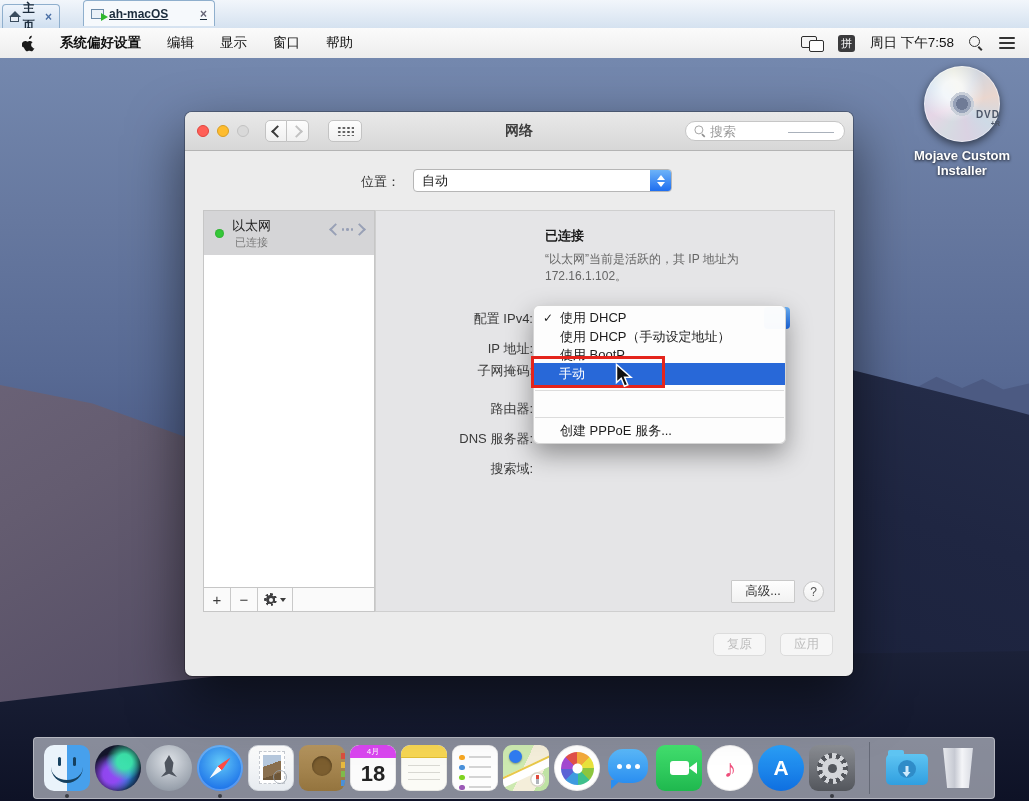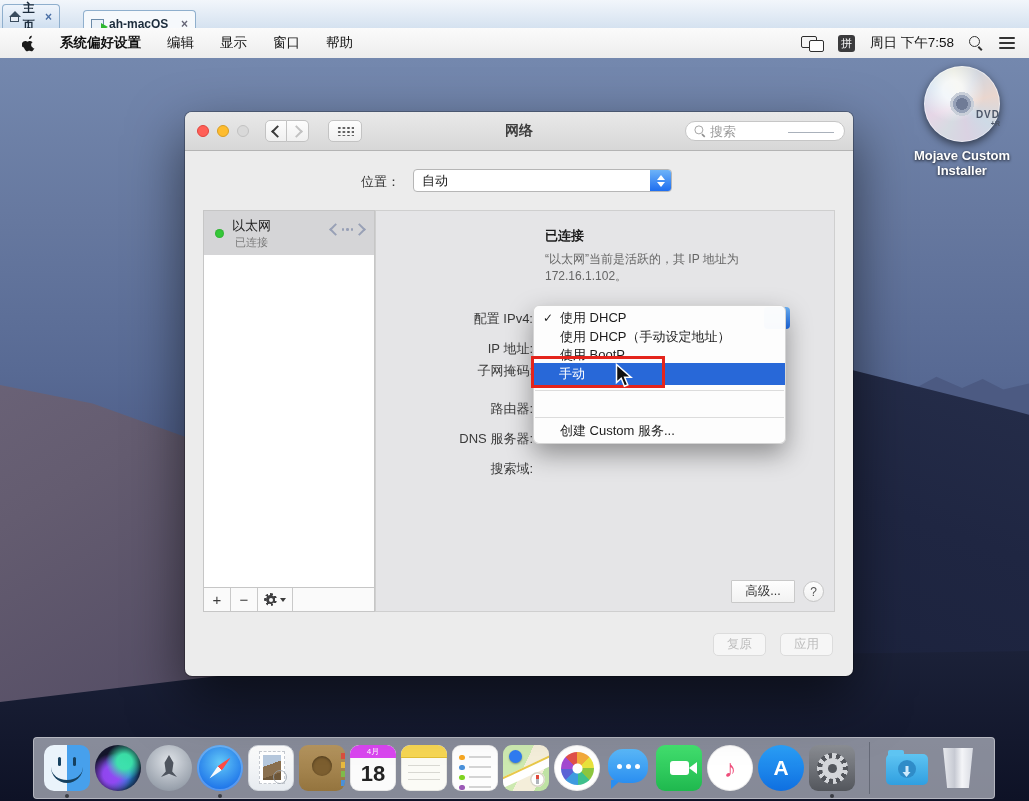--- a/index.html
+++ b/index.html
@@ -7,21 +7,21 @@
          font-family:"Liberation Sans","DejaVu Sans",sans-serif;
          -webkit-font-smoothing:antialiased;}
   
   .tabbar{position:absolute;left:0;top:0;width:1029px;height:28px;
           background:linear-gradient(#f2f6fb,#d5e2f0);border-bottom:1px solid #a9bed6;}
   .tab{position:absolute;display:flex;align-items:center;gap:5px;
        border:1px solid #8fafcd;border-bottom:none;border-radius:4px 4px 0 0;
        font-size:12px;font-weight:bold;color:#1c2c3c;padding:0 7px;box-sizing:border-box;}
   .tab-inactive{left:2px;top:4px;height:24px;width:58px;
        background:linear-gradient(#eef4fb,#cfdfF0);}
-  .tab-active{left:83px;top:10px;height:26px;width:113px;background:#f6f9fc;}
+  .tab-active{left:83px;top:0;height:26px;width:132px;background:#f6f9fc;text-decoration:underline;}
   .tab .close{font-weight:bold;font-size:12px;color:#4a6fa5;margin-left:auto;cursor:default;}
   .tab-active .close{color:#667;}
   .home-ico{width:11px;height:10px;position:relative;}
   .home-ico::before{content:"";position:absolute;left:0;top:4px;width:9px;height:6px;border:1.5px solid #3a4c5e;box-sizing:border-box;background:#e8eef5;}
   .home-ico::after{content:"";position:absolute;left:-1px;top:-1px;border-left:6.5px solid transparent;border-right:6.5px solid transparent;border-bottom:6px solid #3a4c5e;}
   .vm-ico{width:13px;height:10px;border:1.5px solid #6b8aa8;background:#eaf1f8;position:relative;box-sizing:border-box;}
   .vm-ico::after{content:"";position:absolute;right:-5px;bottom:-3px;border-left:7px solid #2eb82e;border-top:4px solid transparent;border-bottom:4px solid transparent;}
   
   .menubar{position:absolute;left:0;top:28px;width:1029px;height:30px;
            background:linear-gradient(#fbfbfb,#ededed);border-bottom:1px solid rgba(0,0,0,.22);
@@ -424,21 +424,21 @@
     </div>
     <div class="mi" style="top:40px;height:18px;">
       <span>使用 BootP</span>
     </div>
     <div class="mi hl" style="top:57px;height:22px;">
       <span>手动</span>
     </div>
     <div class="msep" style="top:84px;"></div>
     <div class="msep" style="top:111px;"></div>
     <div class="mi" style="top:115px;height:20px;">
-      <span>创建 Custom 服务...</span>
+      <span>创建 PPPoE 服务...</span>
     </div>
   </div>
 
   <div class="red-rect"></div>
 
   <div class="cursor">
     <svg width="18" height="26" viewBox="0 0 18 26">
         <path d="M1.5 1.5 L1.5 19.5 L6.2 15.2 L9.4 23.2 L12.8 21.8 L9.6 14.2 L16 14.2 Z" fill="#101010" stroke="#ffffff" stroke-width="1.5"></path>
       </svg>
   </div>

